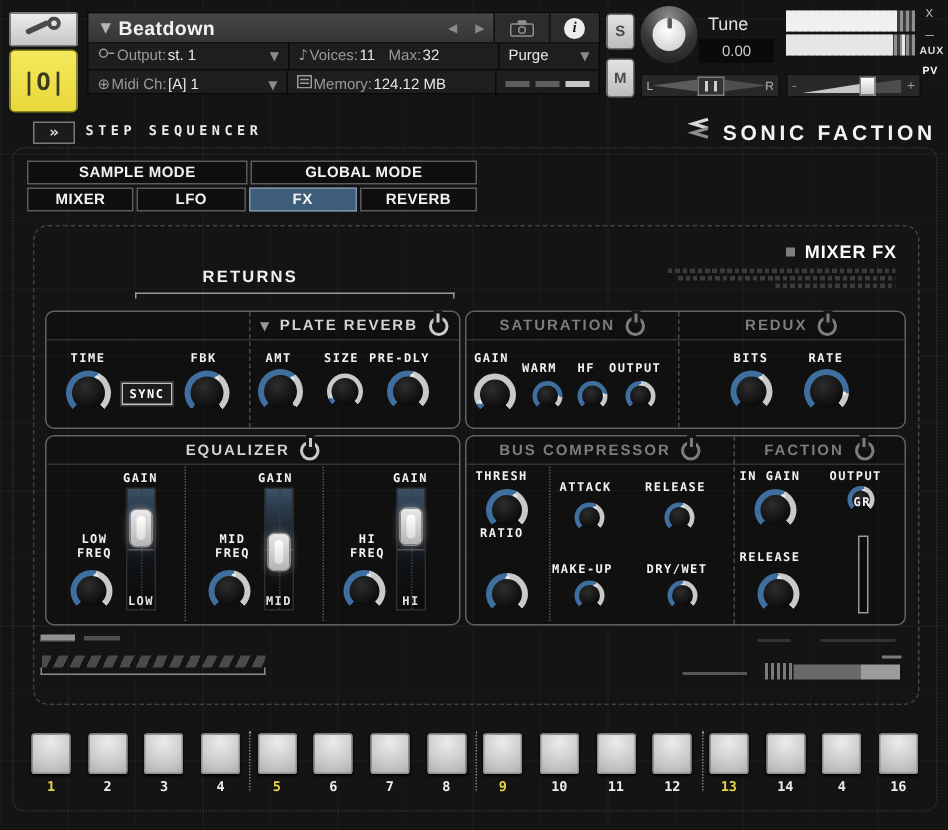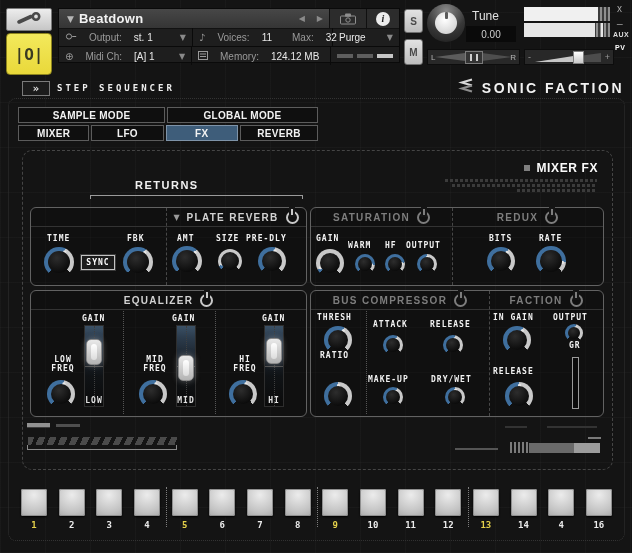--- a/index.html
+++ b/index.html
@@ -16,21 +16,21 @@
   .khead{position:absolute;left:58px;top:8px;width:342px;height:55px;background:#1e1e1e;border:1px solid #0a0a0a;box-sizing:border-box;}
   .ktitlerow{position:absolute;left:0;top:0;right:0;height:19px;background:linear-gradient(#474747,#353535);border-bottom:1px solid #121212;display:flex;align-items:center;}
   .kcollapse{color:#b5b5b5;font:9px "DejaVu Sans",sans-serif;margin:0 5px 0 8px;}
   .ktitle{color:#f2f2f2;font:700 13px "Liberation Sans",sans-serif;letter-spacing:.3px;flex:1;}
   .knav{color:#8a8a8a;font:8px "DejaVu Sans",sans-serif;padding:0 6px;}
   .kcam{width:36px;height:19px;background:#2c2c2c;border-left:1px solid #101010;display:flex;align-items:center;justify-content:center;}
   .kinfo{width:32px;height:19px;background:#2c2c2c;border-left:1px solid #101010;display:flex;align-items:center;justify-content:center;}
   .kinfo b{width:14px;height:14px;border-radius:50%;background:#ececec;color:#1c1c1c;font:italic 700 10px "Liberation Serif",serif;display:flex;align-items:center;justify-content:center;}
   .krow{position:absolute;left:0;right:0;height:18px;display:flex;}
   .krow.r2{top:19px;} .krow.r3{top:37px;border-top:1px solid #0a0a0a;}
-  .kcell{display:flex;align-items:center;gap:12px;padding:0 6px;border-right:1px solid #0a0a0a;box-sizing:border-box;font:10px "Liberation Sans",sans-serif;color:#9a9a9a;white-space:nowrap;}
+  .kcell{display:flex;align-items:center;gap:1px;padding:0 6px;border-right:1px solid #0a0a0a;box-sizing:border-box;font:10px "Liberation Sans",sans-serif;color:#9a9a9a;white-space:nowrap;}
   .kcell .v{color:#e8e8e8;}
   .kcell .icn{font-family:"DejaVu Sans",sans-serif;font-size:10px;color:#9a9a9a;}
   .kcell .dd{margin-left:auto;color:#8a8a8a;font-size:8px;font-family:"DejaVu Sans",sans-serif;}
   .w1{width:134px;} .w2{width:140px;} .w3{flex:1;border-right:none;align-items:center;}
   .pbars{display:flex;gap:4px;margin-left:auto;}
   .pbars i{width:16px;height:4px;display:block;}
   .smbtn{position:absolute;left:404px;width:17px;background:linear-gradient(#e2e2e2,#bdbdbd);border:1px solid #6e6e6e;border-radius:3px;color:#4a4a4a;font:700 10px "Liberation Sans",sans-serif;display:flex;align-items:center;justify-content:center;}
   .tuneknob{position:absolute;left:427px;top:4px;width:38px;height:38px;border-radius:50%;background:radial-gradient(circle at 50% 18%,#8a8a8a,#383838 55%,#1d1d1d 100%);}
   .tuneknob::before{content:"";position:absolute;inset:8px;border-radius:50%;background:radial-gradient(circle at 45% 35%,#ffffff,#d2d2d2 80%);}
   .tuneknob::after{content:"";position:absolute;left:calc(50% - 1.5px);top:8px;width:3px;height:7px;background:#5a5a5a;border-radius:1px;}
@@ -420,21 +420,21 @@
         <i class="ptr" style="transform: rotate(360deg);"></i>
       </div>
     <span class="plabel" style="left:182px;top:22px">IN GAIN</span>
     <div class="knob d28" style="left: 192px; top: 35px; background: conic-gradient(from 225deg, rgb(63, 111, 158) 0deg, rgb(63, 111, 158) 162deg, rgb(201, 201, 201) 162deg, rgb(201, 201, 201) 270deg, rgba(0, 0, 0, 0) 270deg, rgba(0, 0, 0, 0) 360deg);">
         <i class="ptr" style="transform: rotate(387deg);"></i>
       </div>
     <span class="plabel" style="left:242px;top:22px">OUTPUT</span>
     <div class="knob d18" style="left: 254px; top: 33px; background: conic-gradient(from 225deg, rgb(63, 111, 158) 0deg, rgb(63, 111, 158) 148.5deg, rgb(201, 201, 201) 148.5deg, rgb(201, 201, 201) 270deg, rgba(0, 0, 0, 0) 270deg, rgba(0, 0, 0, 0) 360deg);">
         <i class="ptr" style="transform: rotate(373.5deg);"></i>
       </div>
-    <span class="plabel" style="left:258px;top:50px">GR</span>
+    <span class="plabel" style="left:258px;top:39px">GR</span>
     <div class="grmeter" style="left:261px;top:66px"></div>
     <span class="plabel" style="left:182px;top:76px">RELEASE</span>
     <div class="knob d28" style="left: 194px; top: 91px; background: conic-gradient(from 225deg, rgb(63, 111, 158) 0deg, rgb(63, 111, 158) 135deg, rgb(201, 201, 201) 135deg, rgb(201, 201, 201) 270deg, rgba(0, 0, 0, 0) 270deg, rgba(0, 0, 0, 0) 360deg);">
         <i class="ptr" style="transform: rotate(360deg);"></i>
       </div>
   </div>
 
   <div class="deco" style="left:27px;top:423px;width:23px;height:4px;background:#919191;border-bottom:1px solid #3c3c3c"></div>
   <div class="deco" style="left:56px;top:424px;width:24px;height:3px;background:#4f4f4f"></div>
   <div class="hatch"></div>

